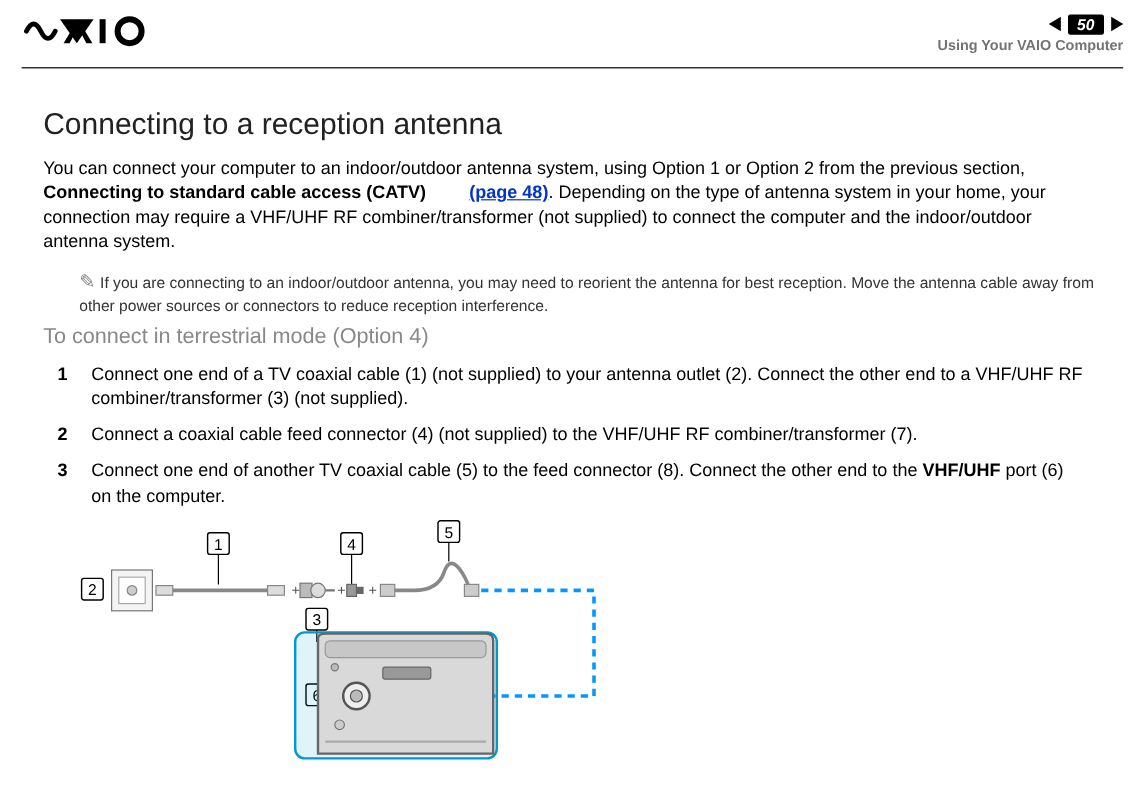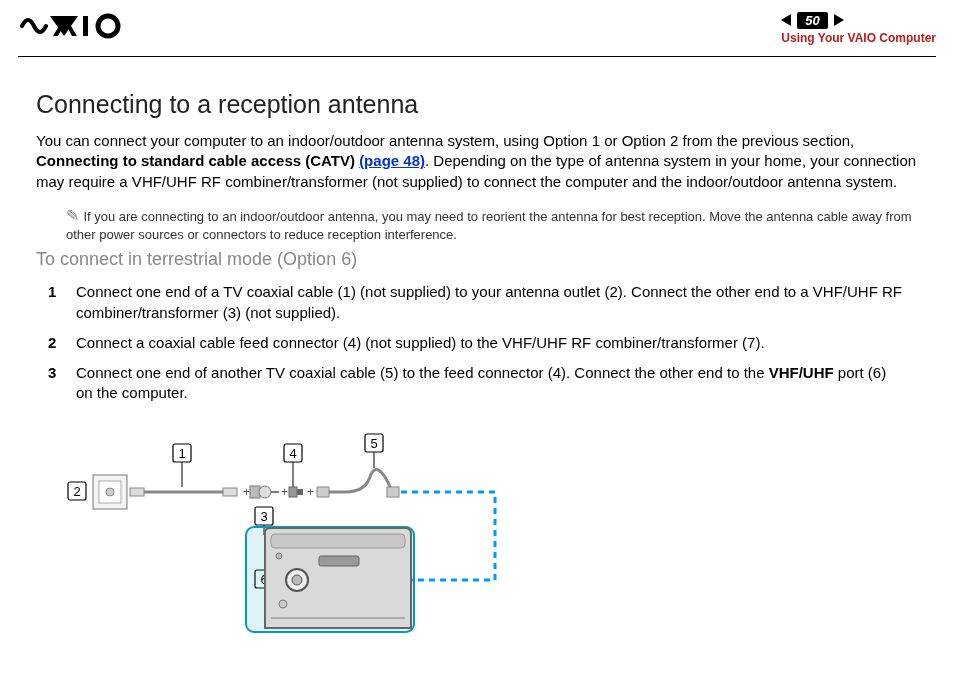--- a/index.html
+++ b/index.html
@@ -30,20 +30,21 @@
     padding: 0 18px 0 20px;
     box-sizing: border-box;
   }
   .logo {
     font-family: Arial, sans-serif;
     letter-spacing: 2px;
   }
   .pager {
     display: flex;
     flex-direction: column;
+    align-items: flex-end;
     gap: 2px;
   }
   .pager-top {
     display: flex;
     align-items: center;
     gap: 6px;
   }
   .nav-arrow {
     width: 0;
     height: 0;
@@ -64,21 +65,21 @@
     color: #fff;
     font-style: italic;
     font-weight: bold;
     font-size: 13px;
     padding: 1px 8px;
     border-radius: 2px;
   }
   .section-label {
     font-size: 12px;
     font-weight: bold;
-    color: #b91c1c;
+    color: #737373;
   }
   .rule {
     position: absolute;
     top: 56px;
     left: 18px;
     right: 18px;
     height: 1px;
     background: #000;
   }
 
@@ -94,21 +95,21 @@
     margin: 0 0 12px 0;
     color: #222;
   }
   p.intro {
     font-size: 15px;
     line-height: 1.35;
     margin: 0 0 14px 0;
     color: #000;
   }
   .bold { font-weight: bold; }
-  .link { color: #0033cc; font-weight: bold; }
+  .link { color: #0033cc; font-weight: bold; margin-left: 32px; }
 
   .note-block {
     margin: 0 0 0 30px;
     font-size: 13px;
     line-height: 1.3;
     color: #333;
   }
   .note-icon {
     font-size: 16px;
     color: #888;
@@ -191,31 +192,31 @@
     <h1 class="title">Connecting to a reception antenna</h1>
 
     <p class="intro">
       <span>You can connect your computer to an indoor/outdoor antenna system, using Option 1 or Option 2 from the previous section, </span><span class="bold">Connecting to standard cable access (CATV) </span><a class="link" href="#">(page 48)</a><span>. Depending on the type of antenna system in your home, your connection may require a VHF/UHF RF combiner/transformer (not supplied) to connect the computer and the indoor/outdoor antenna system.</span>
     </p>
 
     <div class="note-block">
       <span class="note-icon">✎</span><span>If you are connecting to an indoor/outdoor antenna, you may need to reorient the antenna for best reception. Move the antenna cable away from other power sources or connectors to reduce reception interference.</span>
     </div>
 
-    <h2 class="subtitle">To connect in terrestrial mode (Option 6)</h2>
+    <h2 class="subtitle">To connect in terrestrial mode (Option 4)</h2>
 
     <ol class="steps">
       <li>
         <span>Connect one end of a TV coaxial cable (1) (not supplied) to your antenna outlet (2). Connect the other end to a VHF/UHF RF combiner/transformer (3) (not supplied).</span>
       </li>
       <li>
         <span>Connect a coaxial cable feed connector (4) (not supplied) to the VHF/UHF RF combiner/transformer (7).</span>
       </li>
       <li>
-        <span>Connect one end of another TV coaxial cable (5) to the feed connector (4). Connect the other end to the </span><span class="bold">VHF/UHF</span><span> port (6) on the computer.</span>
+        <span>Connect one end of another TV coaxial cable (5) to the feed connector (8). Connect the other end to the </span><span class="bold">VHF/UHF</span><span> port (6) on the computer.</span>
       </li>
     </ol>
   </div>
 
   <div class="diagram">
     <svg width="470" height="210" viewBox="0 0 470 210">
 
       <g font-family="Arial" font-size="14" text-anchor="middle">
         
       </g>

